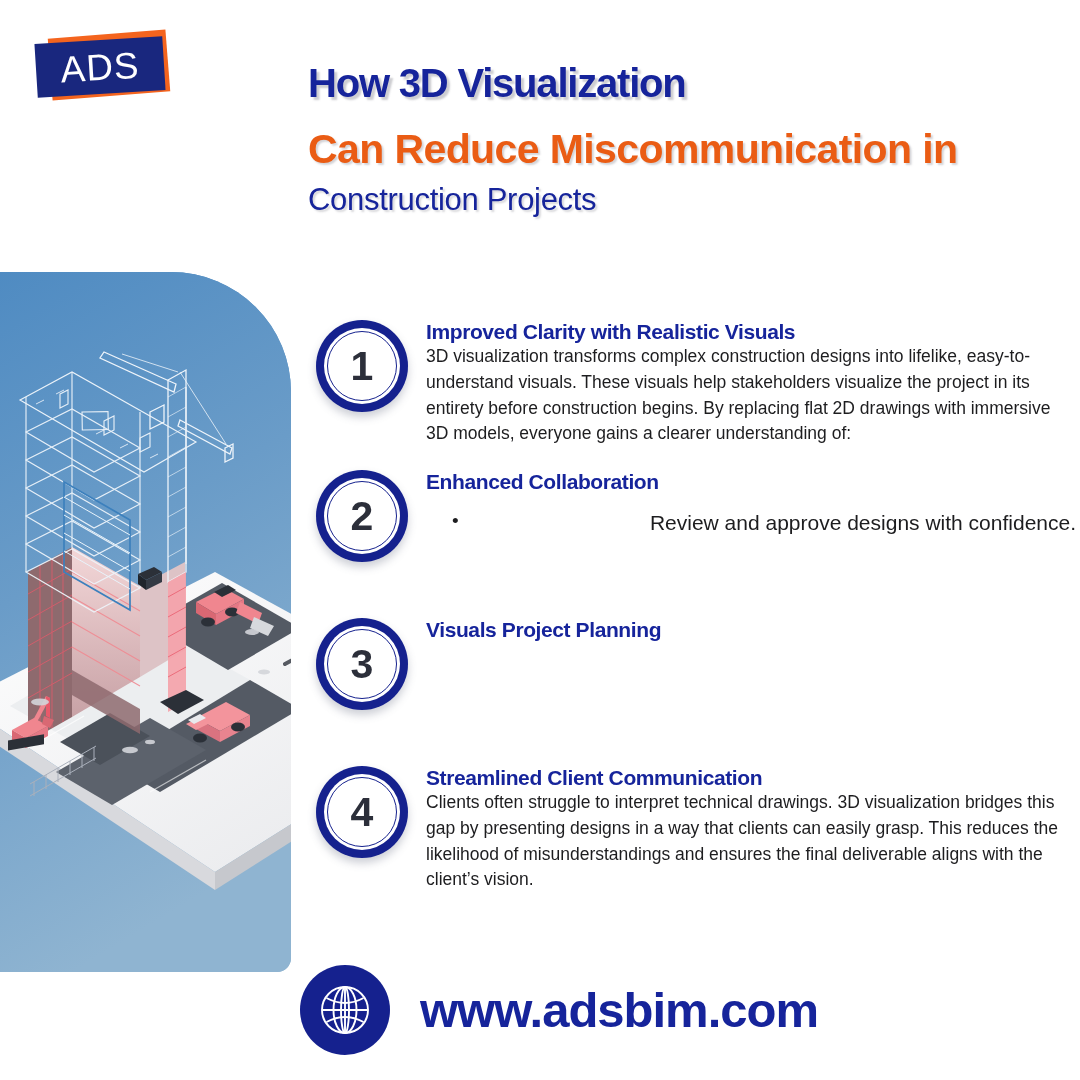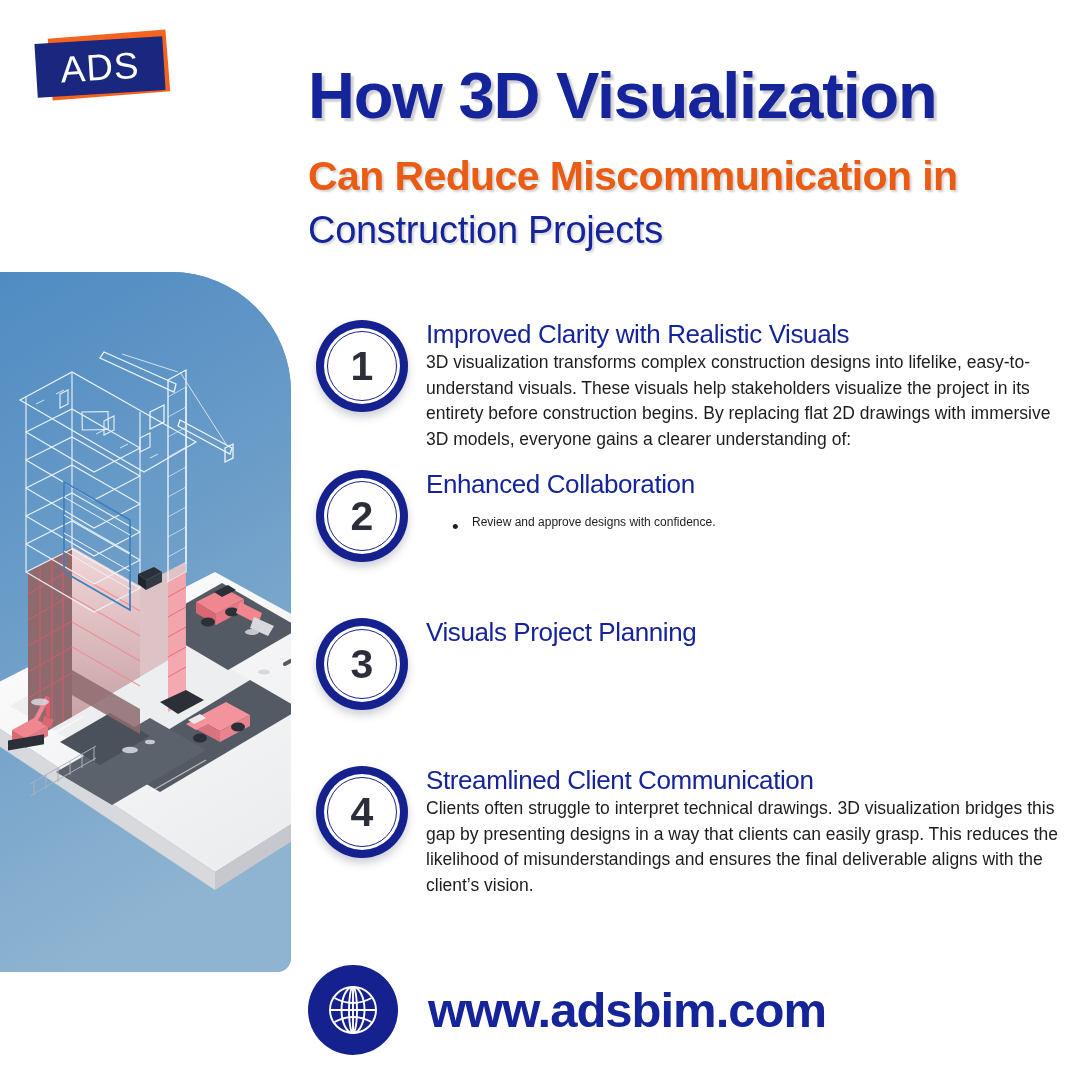--- a/index.html
+++ b/index.html
@@ -64,36 +64,36 @@
     left: 308px;
     top: 62px;
     width: 770px;
   }
   .title-line {
     font-family: "Liberation Sans", sans-serif;
     line-height: 1.06;
     white-space: nowrap;
   }
   #title-line-1 {
-    font-size: 65px;
+    font-size: 40px;
     font-weight: bold;
     color: #16249b;
     letter-spacing: -1.2px;
     text-shadow: 3px 3px 2px rgba(130,130,140,0.40);
   }
   #title-line-2 {
     font-size: 41px;
     font-weight: bold;
     color: #ea5c14;
     letter-spacing: -0.6px;
     margin-top: 24px;
     text-shadow: 2px 2px 2px rgba(140,140,150,0.38);
   }
   #title-line-3 {
-    font-size: 38px;
+    font-size: 31px;
     font-weight: normal;
     color: #16249b;
     letter-spacing: -0.3px;
     margin-top: 12px;
     text-shadow: 2px 2px 2px rgba(140,140,150,0.35);
   }
 
   
   #illustration-panel {
     position: absolute;
@@ -149,65 +149,66 @@
   .badge-num {
     position: relative;
     font-size: 41px;
     font-weight: bold;
     color: #2c2f3a;
     line-height: 1;
     font-family: "Liberation Sans", sans-serif;
   }
   .item-body { margin-left: 110px; }
   .item-title {
-    font-size: 26px;
-    font-weight: normal;
+    font-size: 21px;
+    font-weight: bold;
     color: #16249b;
     letter-spacing: -0.4px;
     line-height: 1.15;
     font-family: "Liberation Sans", sans-serif;
   }
   .item-text {
     font-size: 17.5px;
     color: #1d1d1f;
     line-height: 1.47;
     font-family: "Liberation Sans", sans-serif;
   }
   .item-list {
     margin-top: 14px;
     padding-left: 26px;
     list-style: none;
   }
   .item-list li {
-    font-size: 12px;
+    font-size: 21px;
     color: #1d1d1f;
     line-height: 1.47;
     position: relative;
     padding-left: 20px;
     margin-bottom: 2px;
     font-family: "Liberation Sans", sans-serif;
+    text-align: right;
   }
   .item-list li::before {
     content: "\2022";
     position: absolute;
     left: 0;
     top: -1px;
     font-size: 19px;
     color: #1d1d1f;
   }
 
   #item-1 { top: 320px; }
   #item-2 { top: 470px; }
   #item-3 { top: 618px; }
   #item-4 { top: 766px; }
 
   
   #footer {
     position: absolute;
-    left: 308px;
+    left: 300px;
     top: 965px;
     display: flex;
     align-items: center;
     text-align: right;
   }
   #globe-badge {
     width: 90px;
     height: 90px;
     border-radius: 50%;
     background: #15218e;

